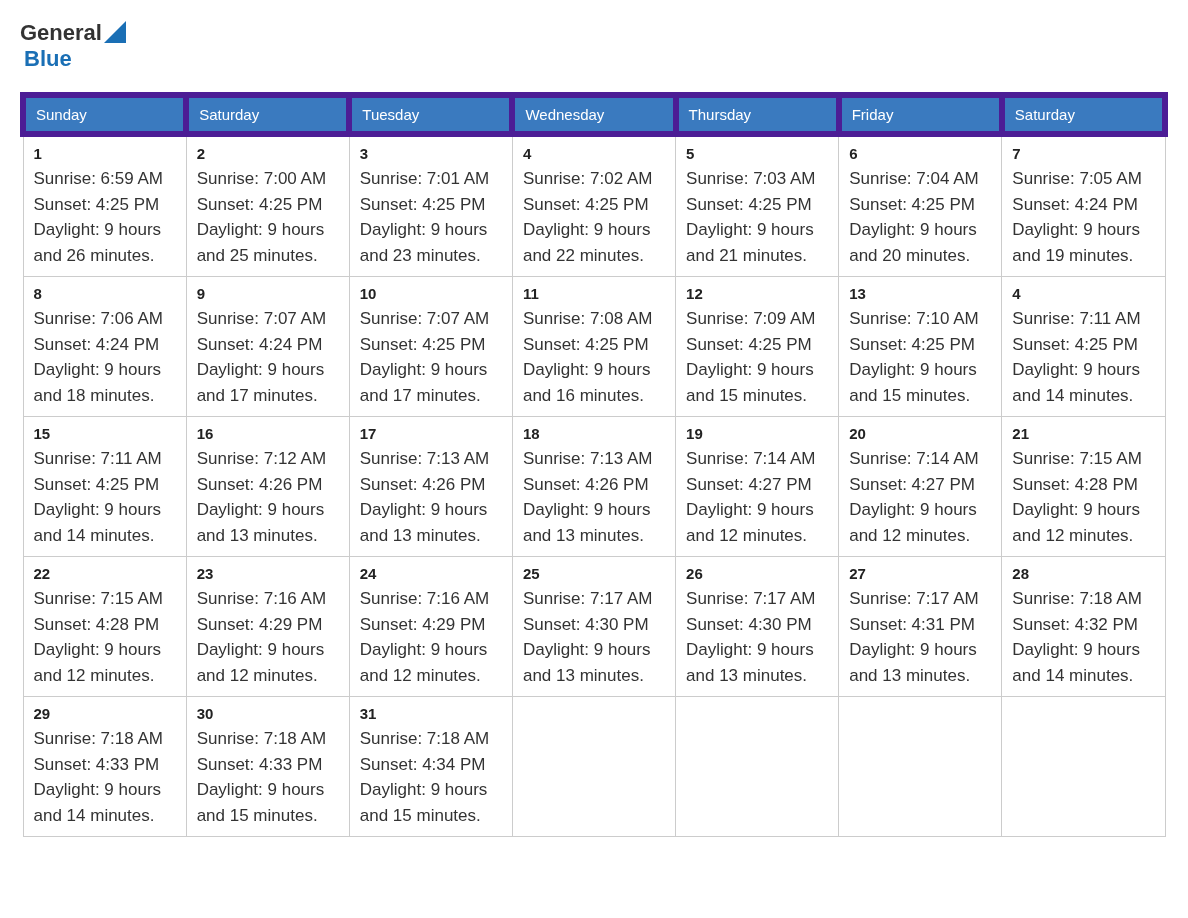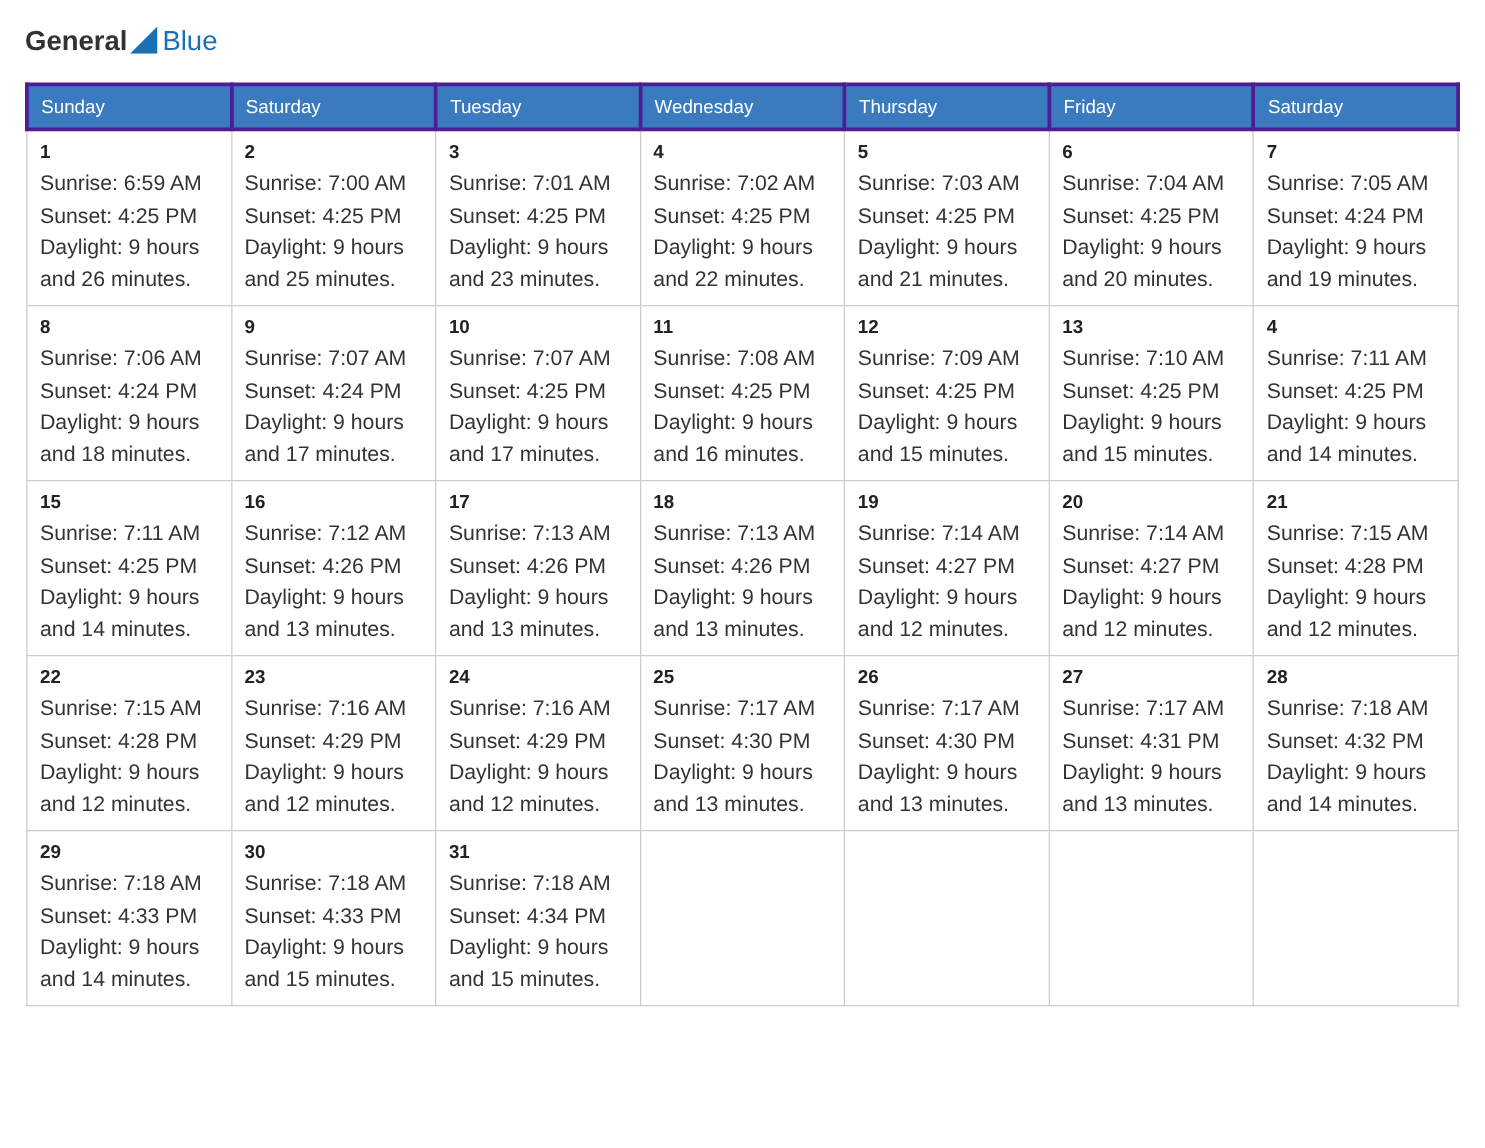--- a/index.html
+++ b/index.html
@@ -11,21 +11,21 @@
       padding: 20px;
     }
     .header {
       display: flex;
       justify-content: space-between;
       align-items: flex-start;
       margin-bottom: 20px;
     }
     .logo-wrapper {
       display: flex;
-      flex-direction: row;
+      flex-direction: column;
     }
     .logo-row {
       display: flex;
       align-items: center;
     }
     .title-section {
       text-align: right;
     }
     .month-title {
       font-size: 42px;
@@ -42,21 +42,21 @@
       border-collapse: collapse;
       border: 1px solid #3a7abf;
     }
     .calendar th {
       background-color: #3a7abf;
       color: #fff;
       font-size: 15px;
       font-weight: normal;
       padding: 8px 10px;
       text-align: left;
-      border: 3px solid #4c1d95;
+      border: 6px solid #4c1d95;
     }
     .calendar td {
       vertical-align: top;
       padding: 8px 10px;
       border: 1px solid #ccc;
       width: 14.28%;
       min-height: 100px;
       font-size: 13px;
       color: #333;
       background: #fff;
@@ -81,21 +81,21 @@
 
 <div class="header">
   <div class="logo-wrapper">
     <div class="logo-row">
       <span style="font-size:22px;font-weight:bold;color:#333;">General</span>
       <svg width="22" height="22" viewBox="0 0 22 22" style="margin-left:2px;margin-top:-2px;">
         <polygon points="0,22 22,0 22,22" fill="#1a6fb5"></polygon>
       </svg>
     </div>
     <div>
-      <span style="font-size:22px;font-weight:normal;color:#1a6fb5;margin-left:4px;">Blue</span>
+      <span style="font-size:22px;font-weight:bold;color:#1a6fb5;margin-left:4px;">Blue</span>
     </div>
   </div>
   <div class="title-section">
     <div class="month-title"></div>
     <div class="location-title"></div>
   </div>
 </div>
 
 <table class="calendar">
   <thead>

